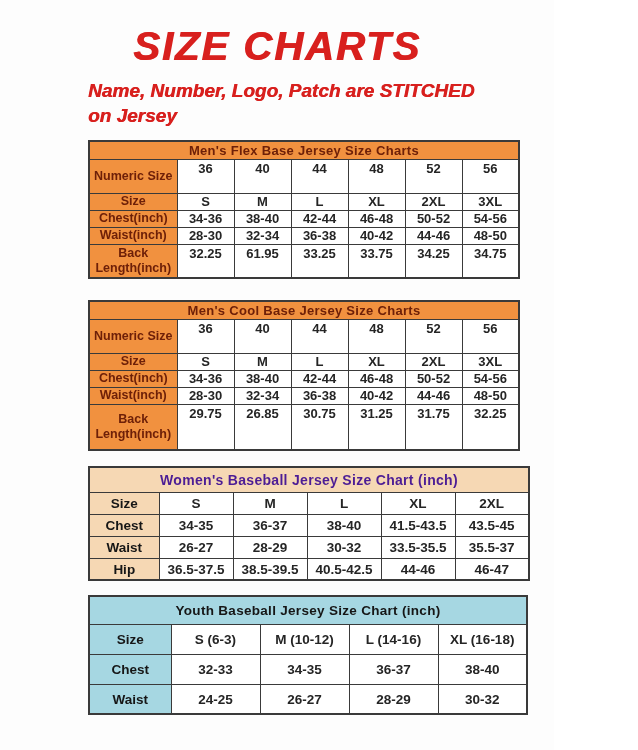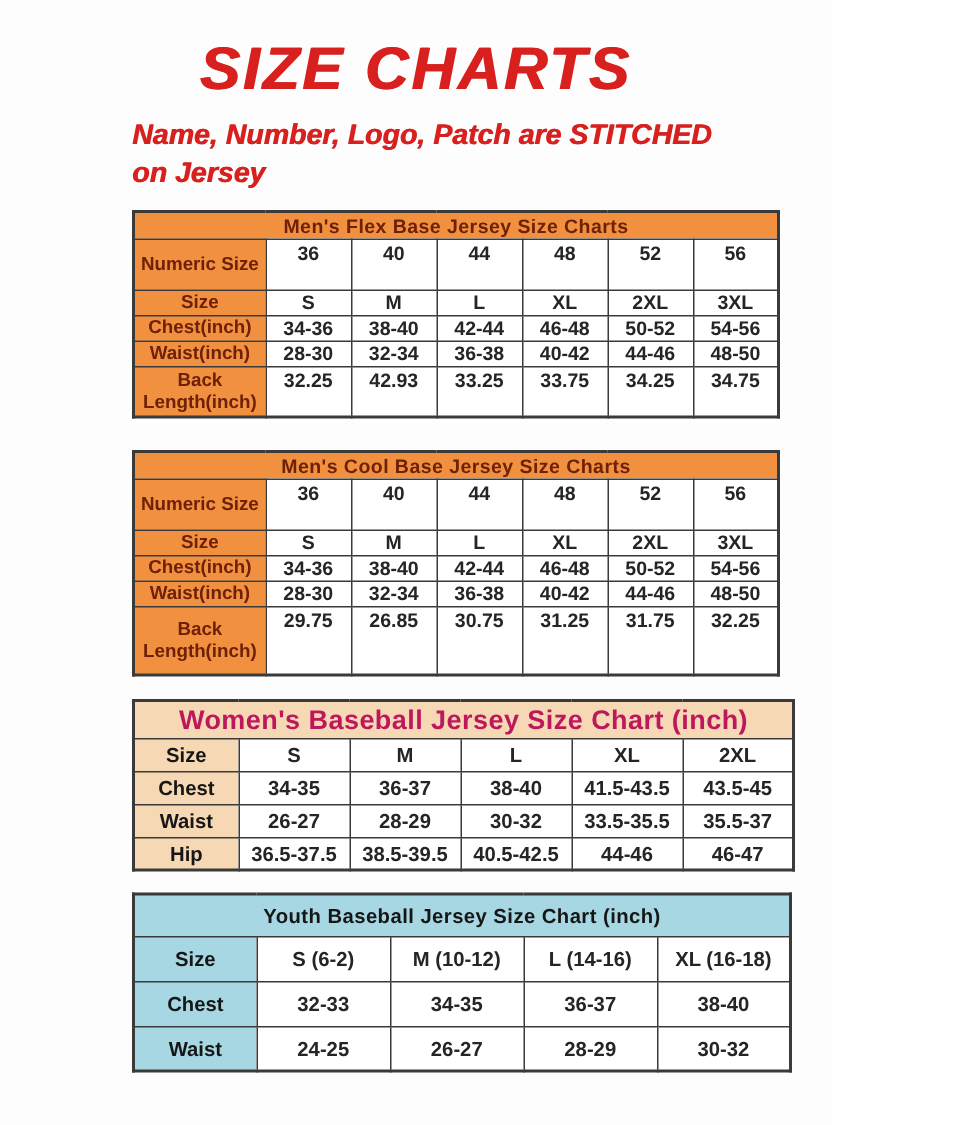--- a/index.html
+++ b/index.html
@@ -60,21 +60,21 @@
   .t-men tr.xtall { height: 46px; }
   .t-men td.title-cell { background: var(--orange); color: var(--men-text); }
   .t-men td.label { background: var(--orange); color: var(--men-text); width: 88px; font-size: 12.5px; line-height: 1.25; }
   .t-men td.value { width: 57px; font-size: 13px; }
   .t-men tr.tall td.value, .t-men tr.xtall td.value { vertical-align: top; padding-top: 1px; }
   .t-men { margin-bottom: 21px; }
   .t-men2 { margin-bottom: 15px; padding-left: 36px; }
   
   .t-women tr { height: 22px; }
   .t-women tr.title-row { height: 25px; }
-  .t-women td.title-cell { background: var(--peach); color: #be185d; font-size: 18px; }
+  .t-women td.title-cell { background: var(--peach); color: #4c1d95; font-size: 14px; }
   .t-women td.label { background: var(--peach); color: #161616; width: 70px; font-size: 13.5px; }
   .t-women td.value { width: 74px; font-size: 13.5px; }
   .t-women { margin-bottom: 14px; }
   
   .t-youth tr { height: 30px; }
   .t-youth tr.title-row { height: 28px; }
   .t-youth td.title-cell { background: var(--blue); color: #161616; font-size: 13.5px; }
   .t-youth td.label { background: var(--blue); color: #161616; width: 82px; font-size: 13.5px; }
   .t-youth td.value { width: 89px; font-size: 13.5px; }
 </style>
@@ -127,21 +127,21 @@
           <td class="value">28-30</td>
           <td class="value">32-34</td>
           <td class="value">36-38</td>
           <td class="value">40-42</td>
           <td class="value">44-46</td>
           <td class="value">48-50</td>
         </tr>
         <tr class="tall">
           <td class="label">Back Length(inch)</td>
           <td class="value">32.25</td>
-          <td class="value">42.93</td>
+          <td class="value">61.95</td>
           <td class="value">33.25</td>
           <td class="value">33.75</td>
           <td class="value">34.25</td>
           <td class="value">34.75</td>
         </tr>
       </tbody>
     </table>
 
   <table class="size-table t-men t-men2">
       <tbody>
@@ -236,21 +236,21 @@
       </tbody>
     </table>
 
   <table class="size-table t-youth">
       <tbody>
         <tr class="title-row">
           <td class="title-cell" colspan="5">Youth Baseball Jersey Size Chart (inch)</td>
         </tr>
         <tr class="">
           <td class="label">Size</td>
-          <td class="value">S (6-2)</td>
+          <td class="value">S (6-3)</td>
           <td class="value">M (10-12)</td>
           <td class="value">L (14-16)</td>
           <td class="value">XL (16-18)</td>
         </tr>
         <tr class="">
           <td class="label">Chest</td>
           <td class="value">32-33</td>
           <td class="value">34-35</td>
           <td class="value">36-37</td>
           <td class="value">38-40</td>

